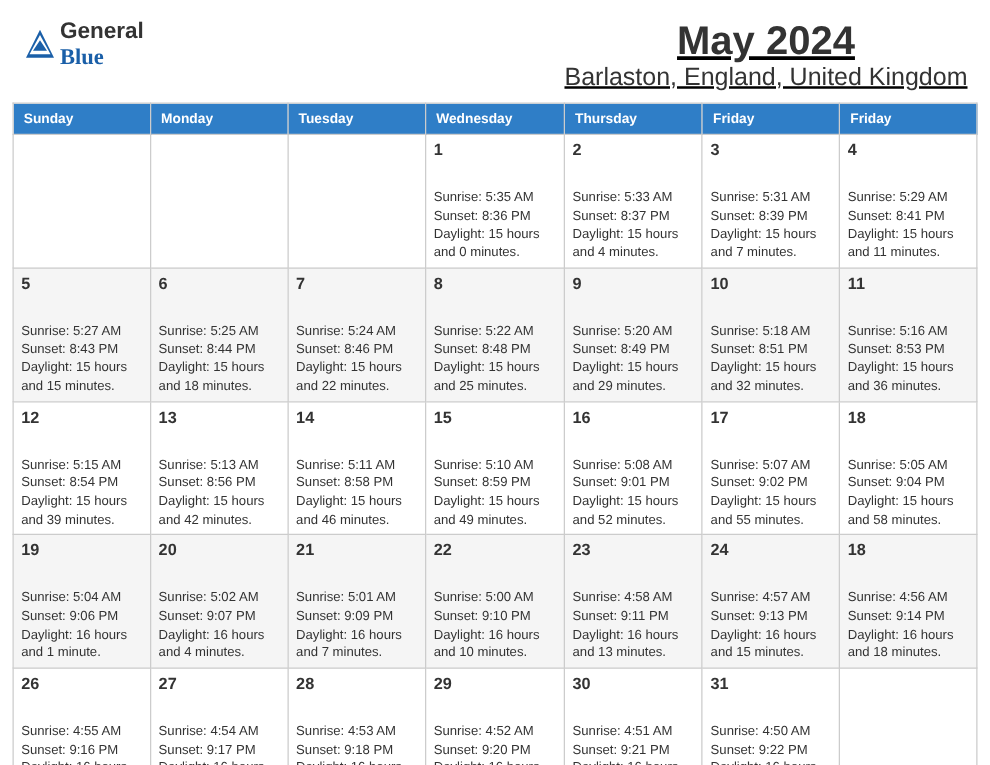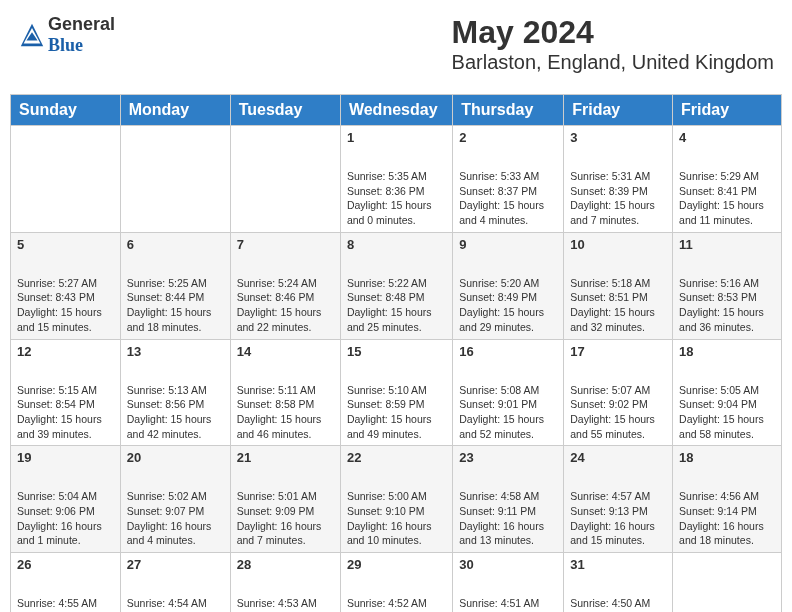--- a/index.html
+++ b/index.html
@@ -7,21 +7,21 @@
       font-family: Arial, sans-serif;
       background: #fff;
       width: 792px;
       min-height: 612px;
       padding: 10px;
     }
     .header {
       display: flex;
       justify-content: space-between;
       align-items: flex-start;
-      margin-bottom: 16px;
+      margin-bottom: 4px;
       padding: 4px 8px;
     }
     .logo {
       display: flex;
       align-items: center;
     }
     .logo-text-general {
       font-size: 18px;
       font-weight: bold;
       color: #333;
@@ -31,42 +31,43 @@
       font-weight: bold;
       color: #1a5fa8;
       font-family: Liberation Serif, serif;
     }
     .logo-icon {
       width: 28px;
       height: 28px;
       margin-right: 2px;
     }
     .title-section {
-      text-align: left;
+      text-align: center;
+      text-decoration: underline;
     }
     .month-year {
       font-size: 32px;
       font-weight: bold;
       color: #333;
     }
     .location {
       font-size: 20px;
       color: #333;
       font-weight: normal;
     }
     .calendar {
       width: 100%;
       border-collapse: collapse;
     }
     .calendar th {
       background-color: #2f7ec7;
       color: #fff;
       text-align: left;
       padding: 6px 8px;
-      font-size: 16px;
+      font-size: 11px;
       font-weight: bold;
       border: 1px solid #ccc;
     }
     .calendar td {
       vertical-align: top;
       border: 1px solid #ccc;
       padding: 4px 6px;
       width: 113px;
       min-height: 80px;
       font-size: 10.5px;

